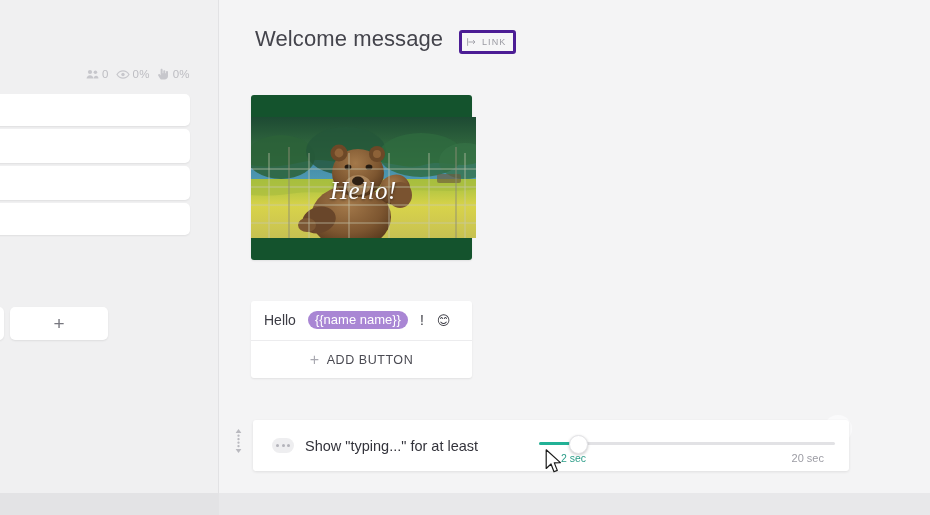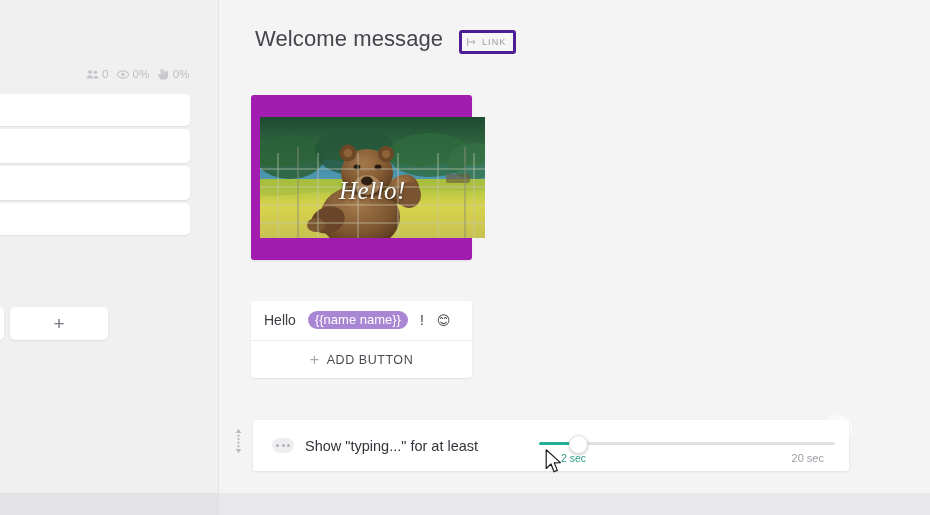--- a/index.html
+++ b/index.html
@@ -79,23 +79,23 @@
     display:flex;align-items:center;gap:4px;
     background:#f6f6f7;
   }
   .link-badge .lbl{
     font-size:9px;letter-spacing:1.1px;color:#9b9ba3;
   }
 
   
   .img-card{
     position:absolute;left:32px;top:95px;
-    width:221px;background:#a21caf;border-radius:3px;
+    width:221px;background:#14532d;border-radius:3px;
     box-shadow:0 1px 2px rgba(0,0,0,.08);
-    padding:22px 0 22px 9px;
+    padding:22px 0 22px 0;
     box-sizing:border-box;
   }
   .bear-wrap{
     position:relative;margin:0 auto;
     width:225px;height:121px;overflow:hidden;
     display:block;
   }
   .bear-wrap svg{display:block;}
   .hello-text{
     position:absolute;left:50%;top:61%;

